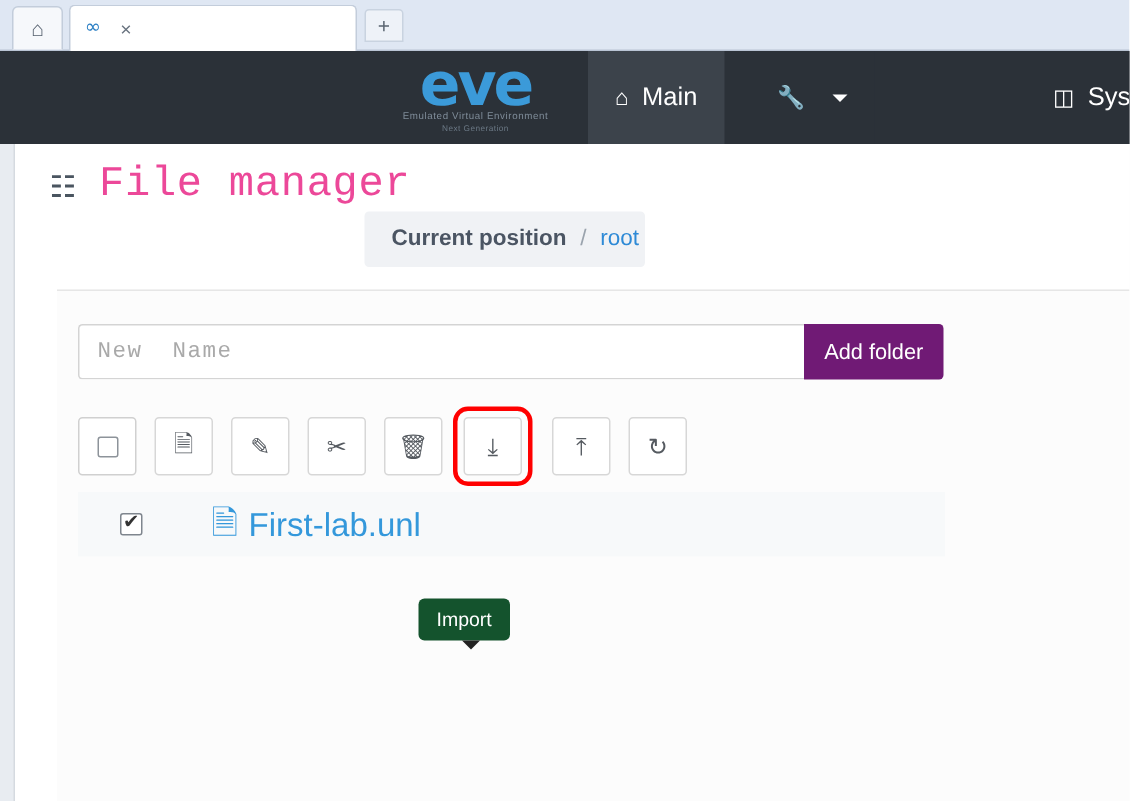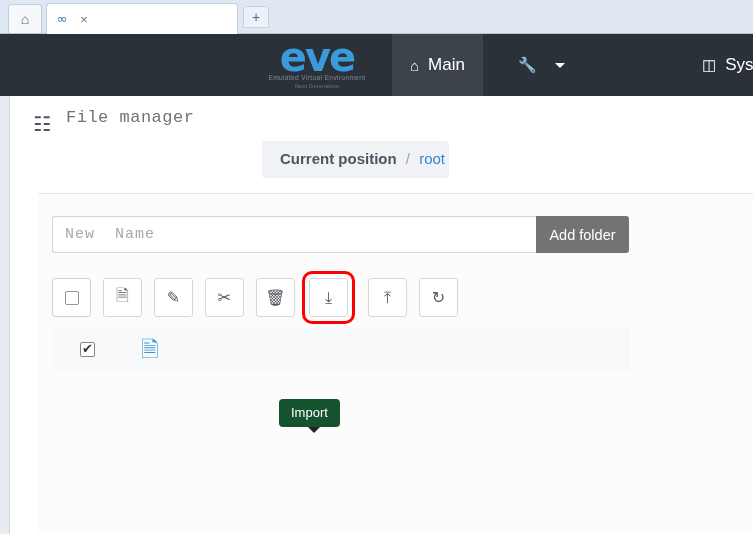--- a/index.html
+++ b/index.html
@@ -117,30 +117,29 @@
     background: #ffffff;
   }
   .fm-icon {
     position: absolute; left: 22px; top: 16px;
     font-size: 20px; color: #4a5560;
     font-family: "DejaVu Sans", sans-serif;
   }
   .fm-title {
     position: absolute; left: 55px; top: 12px;
     font-family: "Liberation Mono", monospace;
-    font-size: 17px; color: #737373;
+    font-size: 28px; color: #ec4899;
     letter-spacing: .5px;
   }
   .position-box {
     position: absolute; left: 232px; top: 45px;
     background: #f0f2f5;
     padding: 9px 4px 11px 18px;
     border-radius: 3px;
     font-size: 15px;
-    margin-left: 19px;
   }
   .pos-label { color: #4b5563; font-weight: bold; }
   .pos-sep { color: #9aa3ad; margin: 0 5px; }
   .pos-root { color: #2e8ad6; }
 
   
   .panel {
     position: absolute; left: 38px; top: 159px; width: 715px; height: 375px;
     background: #fcfcfc;
     border-top: 1px solid #e6e6e6;
@@ -155,21 +154,21 @@
     background: #ffffff;
     padding: 0 12px;
     font-size: 15px; color: #333;
     border-radius: 3px 0 0 3px;
     outline: none;
     font-family: Liberation Mono, monospace;
   }
   .newname-input::placeholder { color: #a9a9a9; letter-spacing: 1px; }
   .add-folder {
     width: 93px; height: 37px;
-    background: #737373; color: #ffffff;
+    background: #701a75; color: #ffffff;
     border: none; border-radius: 0 3px 3px 0;
     font-size: 14.5px; cursor: pointer;
   }
 
   
   .toolbar {
     position: absolute; left: 14px; top: 84px;
     display: flex; align-items: flex-start;
   }
   .tbtn {
@@ -321,16 +320,17 @@
       <div class="tbtn">
         <span>↻</span>
       </div>
     </div>
 
     <div class="tooltip">Import</div>
 
     <div class="file-row">
       <span class="file-check"></span>
       <span class="file-icon">🗎</span>
+      <span class="file-name">First-lab.unl</span>
     </div>
 
   </div>
 </div>
 
 </body></html>

